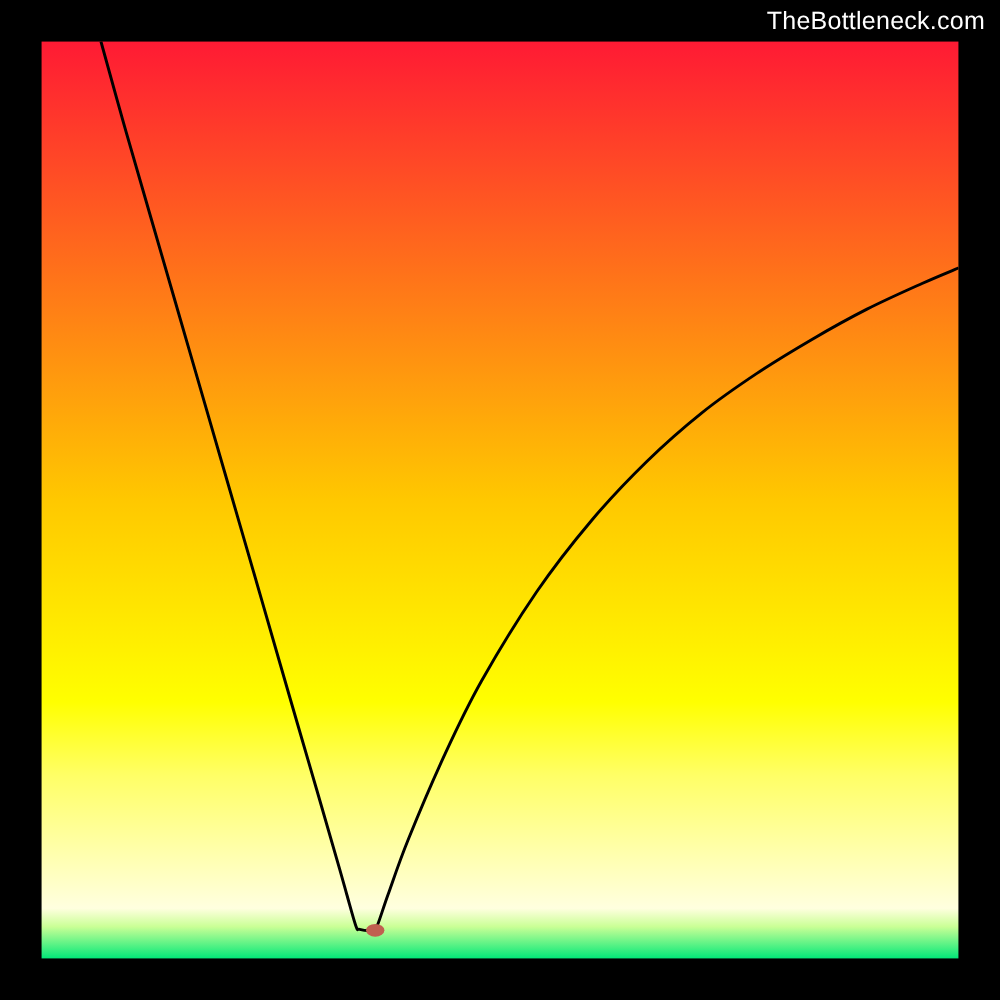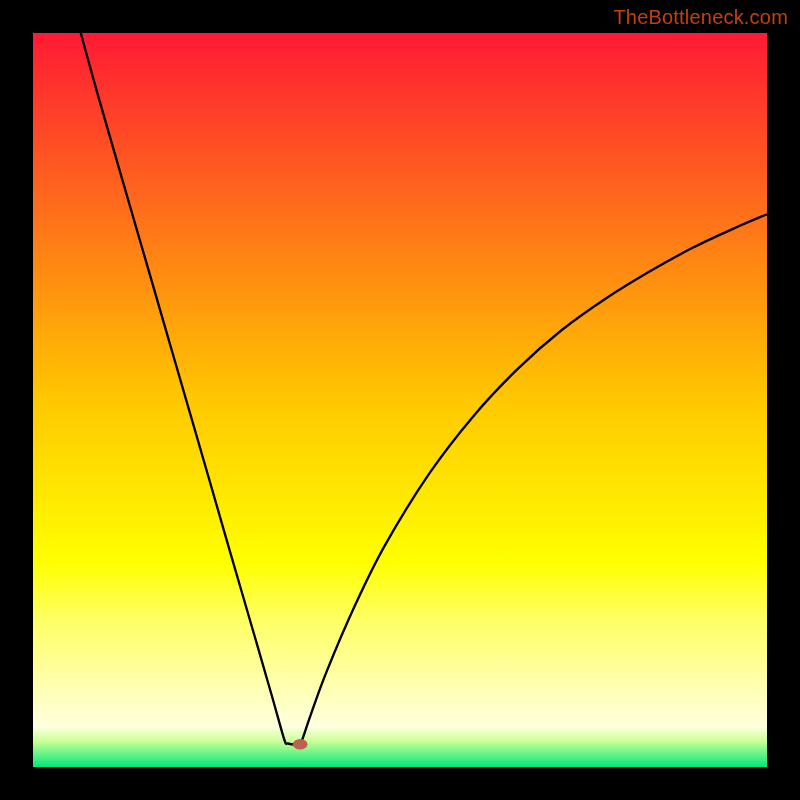--- a/index.html
+++ b/index.html
@@ -16,21 +16,21 @@
     left: 33px;
     top: 33px;
     width: 734px;
     height: 734px;
     overflow: hidden;
   }
   .watermark {
     position: absolute;
     top: 6px;
     right: 12px;
-    color: #c2410c;
+    color: #ffffff;
     font-size: 20px;
     font-weight: 400;
     z-index: 10;
     letter-spacing: 0.2px;
   }
   svg { display: block; }
 </style>
 </head>
 <body>
 

